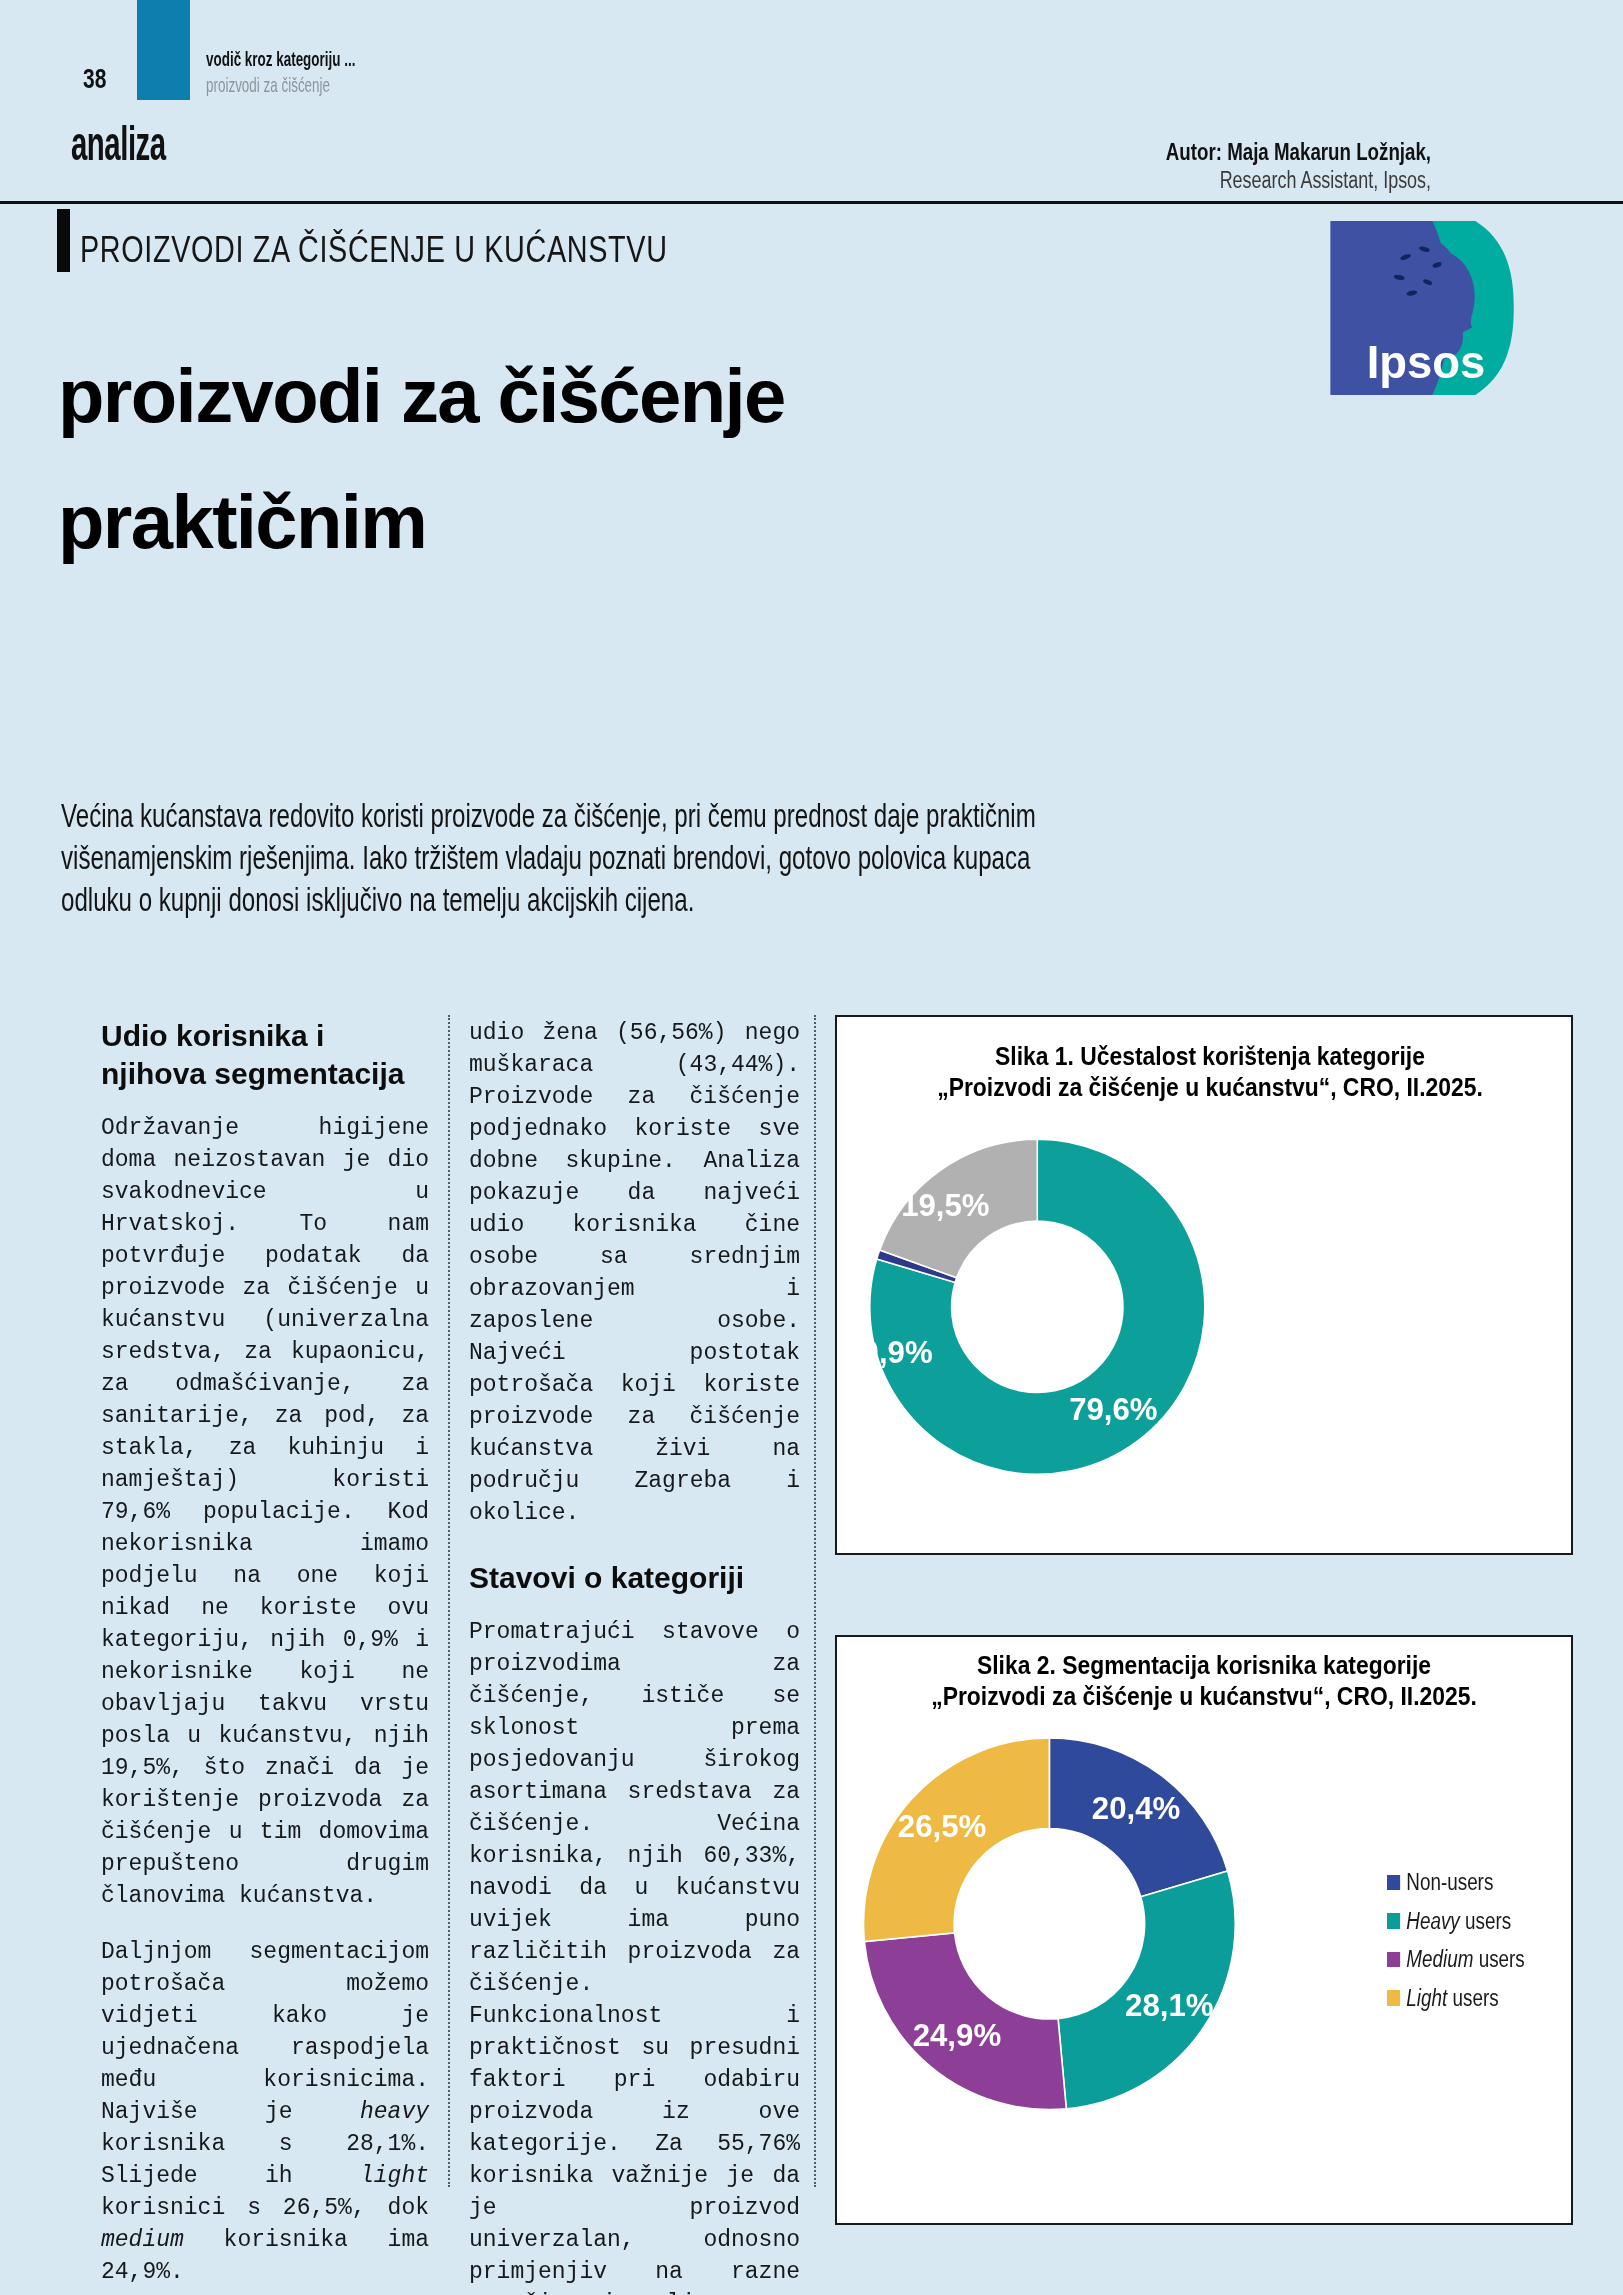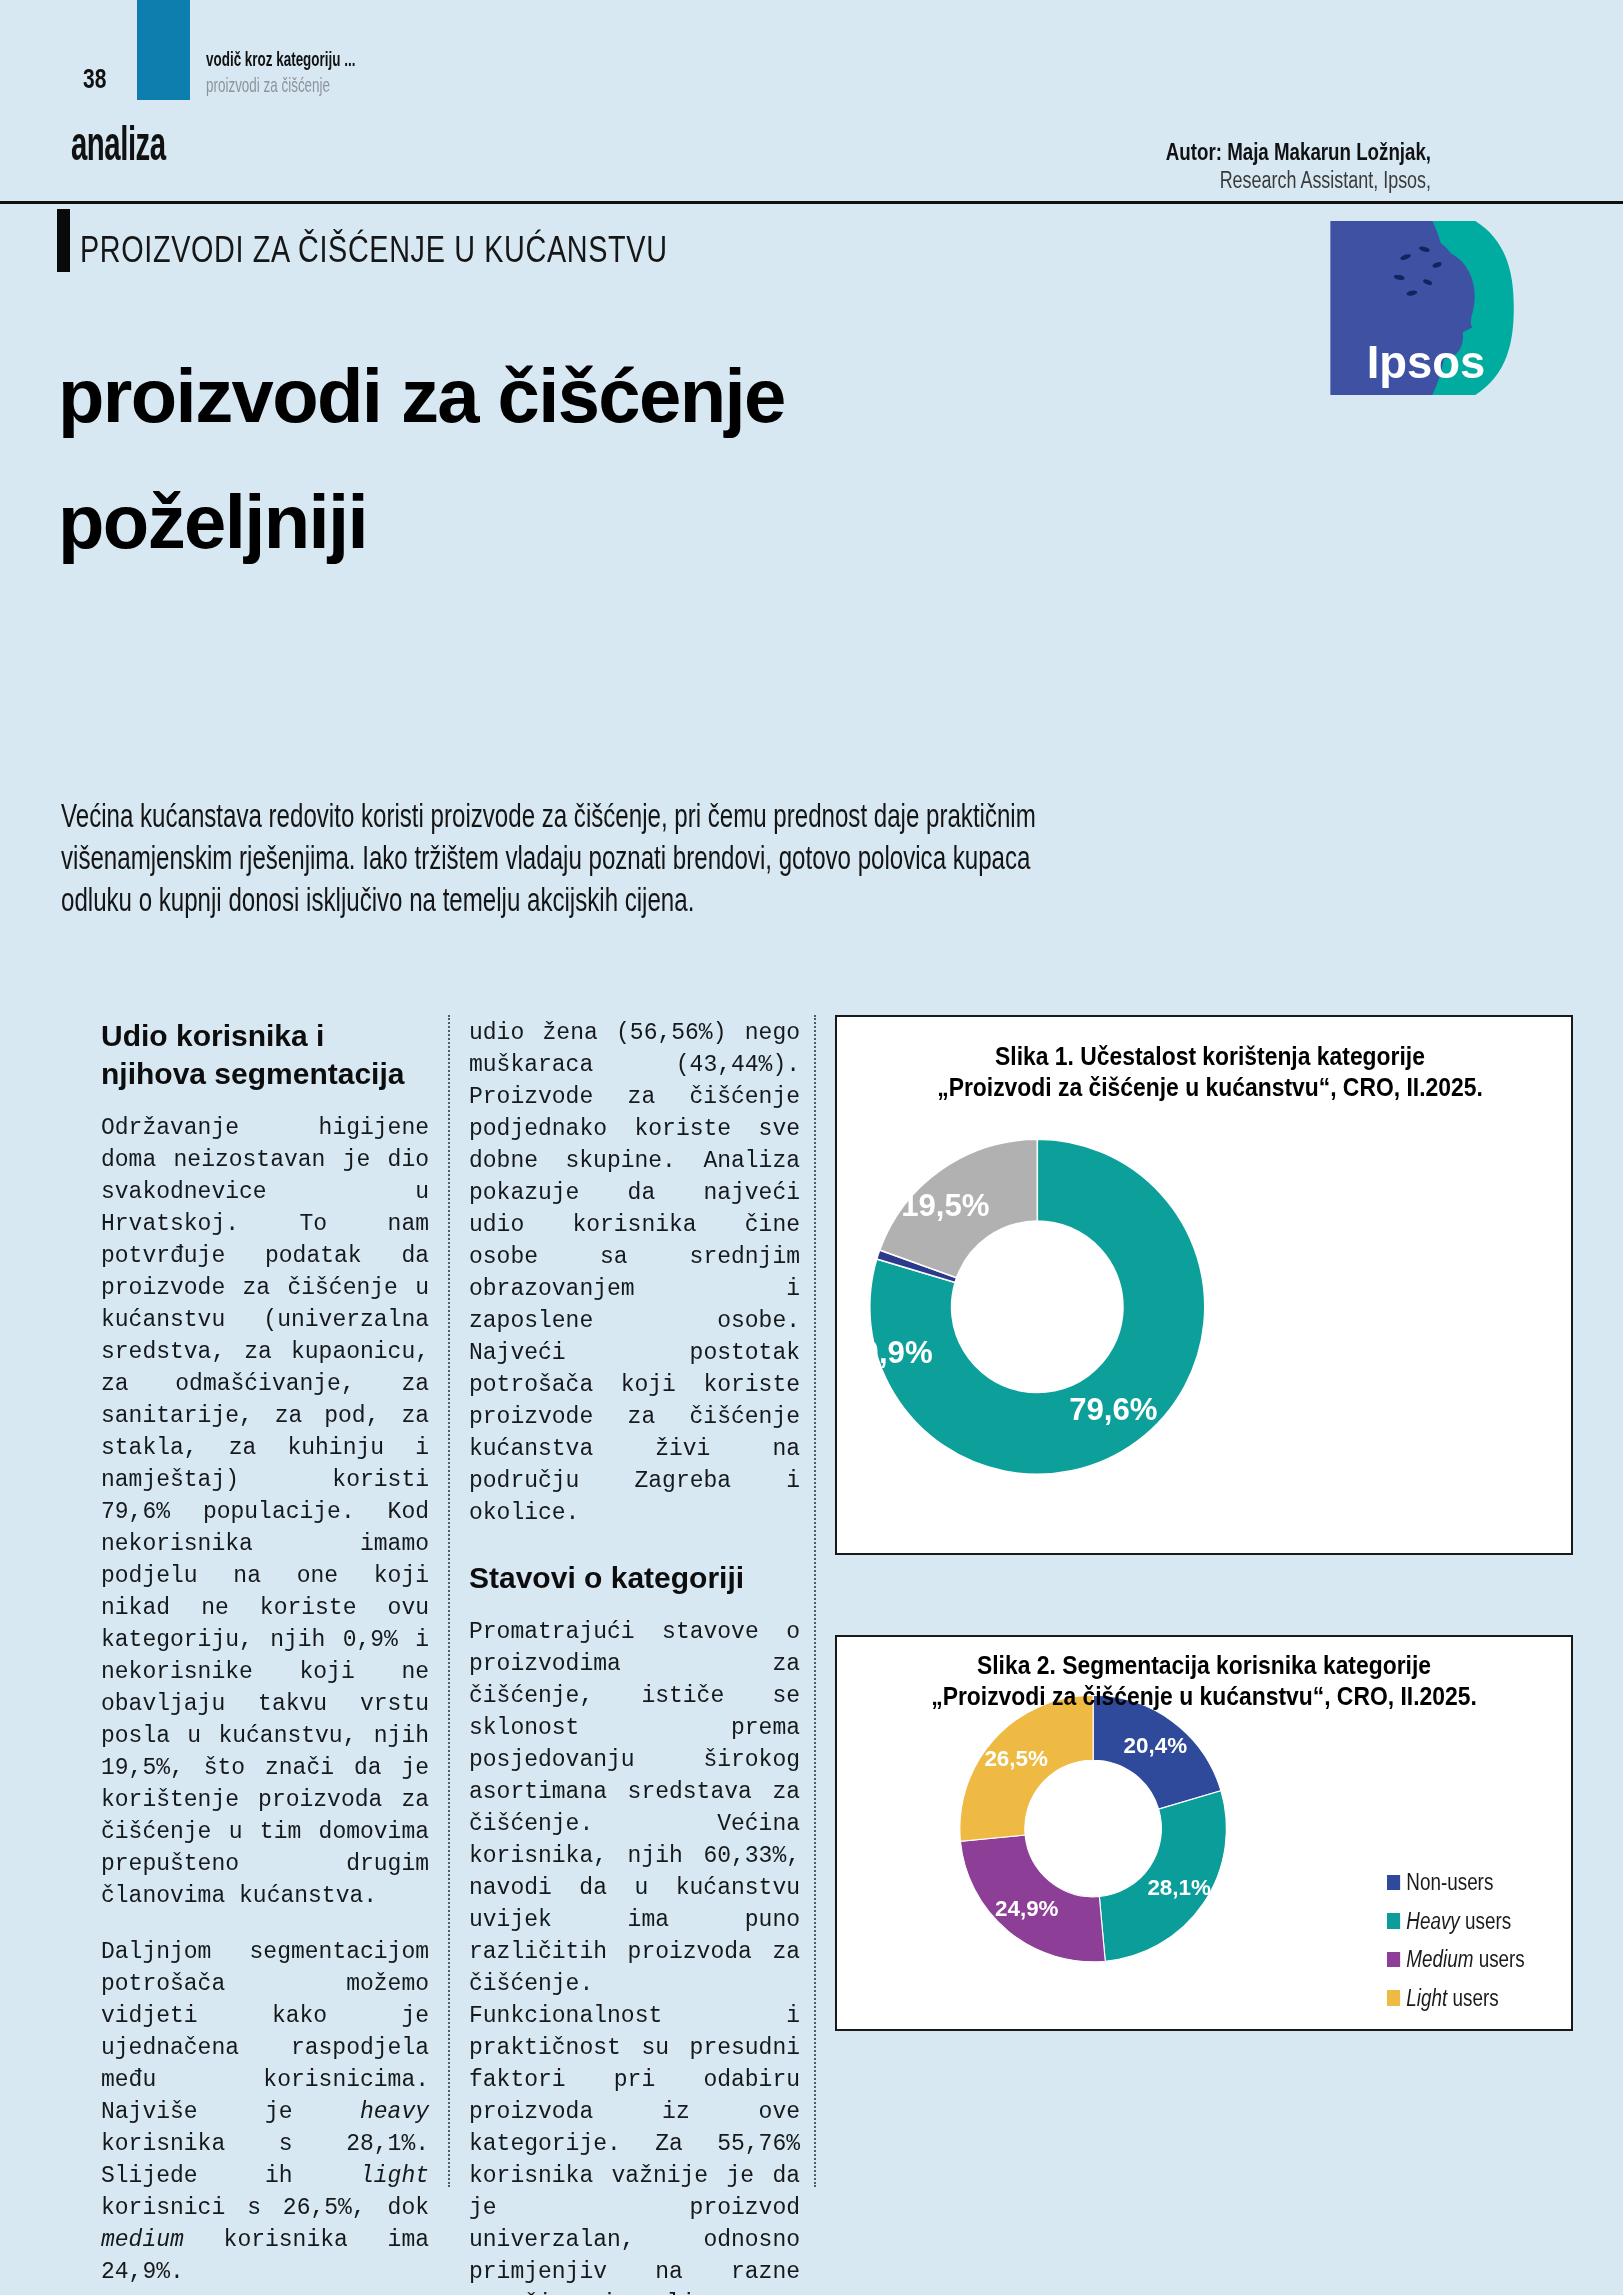--- a/index.html
+++ b/index.html
@@ -39,21 +39,21 @@
   .sep-1{left:448px;} .sep-2{left:814px;}
 
   .col h3{font-size:30px;line-height:38px;font-weight:700;color:#0d0d0d;margin:0 0 19px 0;font-family:"Liberation Sans",sans-serif;}
   .col h3.later{margin-top:30px;}
   .serif{font-family:Liberation Mono, monospace;font-size:23px;line-height:32px;text-align:justify;color:#16191c;margin:0 0 23.6px 0;}
   .serif em{font-style:italic;}
 
   
   .chart-box{position:absolute;left:835px;width:738px;background:#fff;border:2.4px solid #1a1a1a;box-sizing:border-box;}
   .box-1{top:1015px;height:540px;}
-  .box-2{top:1635px;height:396px;}
+  .box-2{top:1635px;height:590px;}
   .chart-title{position:relative;z-index:2;font-weight:700;font-size:26px;line-height:31px;text-align:center;color:#000;transform:scaleX(.88);transform-origin:center top;}
   .box-1 .chart-title-wrap{margin-top:23.6px;padding-left:12px;}
   .box-2 .chart-title-wrap{margin-top:12.6px;}
   .chart-svg{position:absolute;left:0;top:0;width:100%;height:100%;z-index:1;}
   .donut-label{font:700 40px "Liberation Sans",sans-serif;fill:#ffffff;}
 
   .legend{position:absolute;z-index:2;display:flex;flex-direction:column;}
   .legend-1{left:465px;top:195px;gap:50px;}
   .legend-2{left:550px;top:232px;gap:11px;}
   .legend-item{display:flex;align-items:flex-start;width:283px;font-size:23px;line-height:27.5px;color:#1a1a1a;transform:scaleX(.82);transform-origin:left top;}
@@ -92,21 +92,21 @@
     <ellipse cx="88" cy="72" rx="7" ry="3" transform="rotate(10 88 72)"></ellipse>
     <ellipse cx="104" cy="92" rx="7" ry="3" transform="rotate(-12 104 92)"></ellipse>
     <ellipse cx="124" cy="78" rx="6" ry="3" transform="rotate(22 124 78)"></ellipse>
     <ellipse cx="136" cy="56" rx="6" ry="3" transform="rotate(-18 136 56)"></ellipse>
   </g>
   <text x="122" y="200" text-anchor="middle" font-family="Liberation Sans, sans-serif" font-size="58" font-weight="700" fill="#ffffff">Ipsos</text>
 </svg>
 
 <div class="abs main-title">
   <div>proizvodi za čišćenje</div>
-  <div>poželjniji</div>
+  <div>praktičnim</div>
 </div>
 <div class="abs lead cond">
   <div>Većina kućanstava redovito koristi proizvode za čišćenje, pri čemu prednost daje praktičnim</div>
   <div>višenamjenskim rješenjima. Iako tržištem vladaju poznati brendovi, gotovo polovica kupaca</div>
   <div>odluku o kupnji donosi isključivo na temelju akcijskih cijena.</div>
 </div>
 
 <div class="v-sep sep-1"></div>
 <div class="v-sep sep-2"></div>
 

